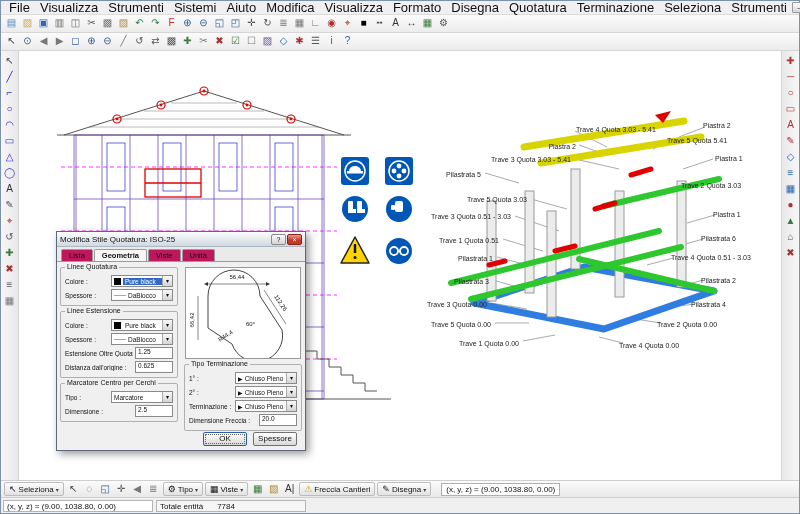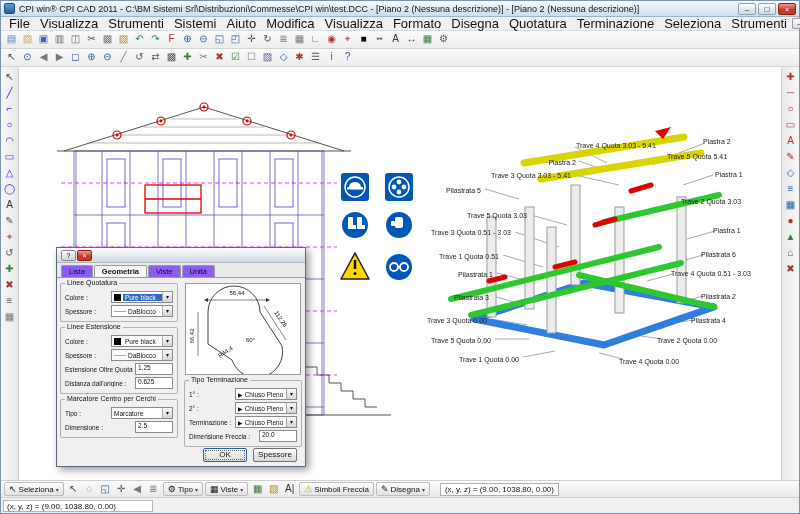--- a/index.html
+++ b/index.html
@@ -30,21 +30,21 @@
 .cad{position:absolute;left:0;top:0}
 .annos{position:absolute;inset:0;pointer-events:none}
 .anno{position:absolute;font-size:7px;color:#222;white-space:nowrap;line-height:8px}
 
 .dialog{position:absolute;left:37px;top:180px;width:250px;height:220px;background:#f0f0f0;border:1px solid #5a6a7a;box-shadow:3px 3px 8px rgba(0,0,0,.4);font-size:7px;z-index:5}
 .dlg-title{height:15px;background:linear-gradient(#fdfdfd,#d0d8e2);display:flex;align-items:center;padding:0 3px;border-bottom:1px solid #aab6c2}
 .dlg-title-text{flex:1;font-size:8px;white-space:nowrap;overflow:hidden}
 .dlg-btn{width:15px;height:11px;font-size:7px;line-height:10px;text-align:center;background:linear-gradient(#fdfdfd,#d3d3d3);border:1px solid #8a8a8a;border-radius:2px;margin-left:1px}
 .dlg-btn.close{background:linear-gradient(#ef9a8a,#c23a2a 60%);color:#fff;border-color:#8a2015}
 .tabs{display:flex;padding:2px 4px 0;height:15px;border-bottom:1px solid #9a9a9a;background:#eaeaea}
-.tab{padding:1px 7px;font-size:7.5px;border:1px solid #9a9a9a;border-bottom:none;background:#8b5cf6;margin-right:1px;border-radius:2px 2px 0 0;cursor:default}
+.tab{padding:1px 7px;font-size:7.5px;border:1px solid #9a9a9a;border-bottom:none;background:#be185d;margin-right:1px;border-radius:2px 2px 0 0;cursor:default}
 .tab.active{background:#f6f6f6;font-weight:bold}
 .dlg-cols{display:flex;align-items:flex-start}
 .colL{width:124px;flex:none}
 .colR{flex:1;min-width:0}
 .grp{border:1px solid #b0b0b0;border-radius:2px;margin:5px 3px 2px;padding:5px 2px 2px;position:relative}
 .gtitle{position:absolute;top:-5px;left:4px;background:#f0f0f0;padding:0 2px;font-size:7px;white-space:nowrap}
 .dlg-row{display:flex;align-items:center;margin:2px 2px;height:12px;gap:2px}
 .dlg-row .lbl{flex:1;font-size:6.5px;white-space:nowrap;overflow:hidden}
 .combo{width:62px;height:12px;background:#fff;border:1px solid #8a8a8a;display:flex;align-items:center;flex:none}
 .combo .swatch{width:7px;height:7px;background:#000;margin:0 2px;flex:none}
@@ -67,29 +67,20 @@
 .status-cell{border:1px solid #b5b5b5;background:#fff;height:12px;line-height:11px;padding:0 3px;overflow:hidden;white-space:nowrap;font-size:8px}
 .status-cell.coordsc{width:150px;flex:none}
 .status-cell.totalc{width:150px;flex:none;background:#f6f6f6;display:flex;gap:14px}
 .status-fill{flex:1}
 </style>
 </head>
 <body>
 
 <div class="window">
 
-  <div class="titlebar">
-    <div class="title-icon"></div>
-    <div class="title-text">CPI win® CPI CAD 2011 - C:\BM Sistemi Srl\Distribuzioni\Commesse\CPI win\test.DCC - [Piano 2 (Nessuna descrizione)] - [Piano 2 (Nessuna descrizione)]</div>
-    <div class="win-btns">
-      <div class="win-btn">–</div>
-      <div class="win-btn">□</div>
-      <div class="win-btn close">×</div>
-    </div>
-  </div>
 
   <div class="menubar">
     <span style="display:flex">
 
     <span class="menu-item">File</span>
         <span class="menu-item">Visualizza</span>
         <span class="menu-item">Strumenti</span>
         <span class="menu-item">Sistemi</span>
         <span class="menu-item">Aiuto</span>
         <span class="menu-item">Modifica</span>
@@ -322,20 +313,21 @@
           <div class="anno" style="left: 468px; top: 250px; transform: translateX(-100%);">Trave 3 Quota 0.00</div>
           <div class="anno" style="left: 672px; top: 250px;">Pilastrata 4</div>
           <div class="anno" style="left: 472px; top: 270px; transform: translateX(-100%);">Trave 5 Quota 0.00</div>
           <div class="anno" style="left: 638px; top: 270px;">Trave 2 Quota 0.00</div>
           <div class="anno" style="left: 500px; top: 289px; transform: translateX(-100%);">Trave 1 Quota 0.00</div>
           <div class="anno" style="left: 600px; top: 291px;">Trave 4 Quota 0.00</div>
         </div>
 
       <div class="dialog">
         <div class="dlg-title">
+          <span class="dlg-title-text">Modifica Stile Quotatura: ISO-25</span>
           <span class="dlg-btn">?</span>
           <span class="dlg-btn close">×</span>
         </div>
         <div class="tabs">
 
         <span class="tab">Lista</span>
             <span class="tab active">Geometria</span>
             <span class="tab">Viste</span>
             <span class="tab">Unità</span>
           </div>
@@ -503,27 +495,31 @@
       <span class="caret">▾</span>
     </span>
     <span style="display:flex;gap:1px">
 
     <span class="ticon" style="color: rgb(58, 122, 58);">▦</span>
         <span class="ticon" style="color: rgb(184, 134, 11);">▧</span>
         <span class="ticon" style="color: rgb(51, 51, 51);">A|</span>
       </span>
     <span class="bbtn">
       <span class="bicon" style="color:#c9a200">⚠</span>
-      <span>Simboli Freccia</span>
+      <span>Freccia Cantieri</span>
     </span>
     <span class="bbtn">
       <span class="bicon">✎</span>
       <span>Disegna</span>
       <span class="caret">▾</span>
     </span>
     <span class="coords">(x, y, z) = (9.00, 1038.80, 0.00)</span>
   </div>
 
   <div class="statusbar">
     <span class="status-cell coordsc">(x, y, z) = (9.00, 1038.80, 0.00)</span>
+    <span class="status-cell totalc">
+      <span>Totale entità</span>
+      <span>7784</span>
+    </span>
     <span class="status-fill"></span>
   </div>
 </div>
 
 </body></html>

